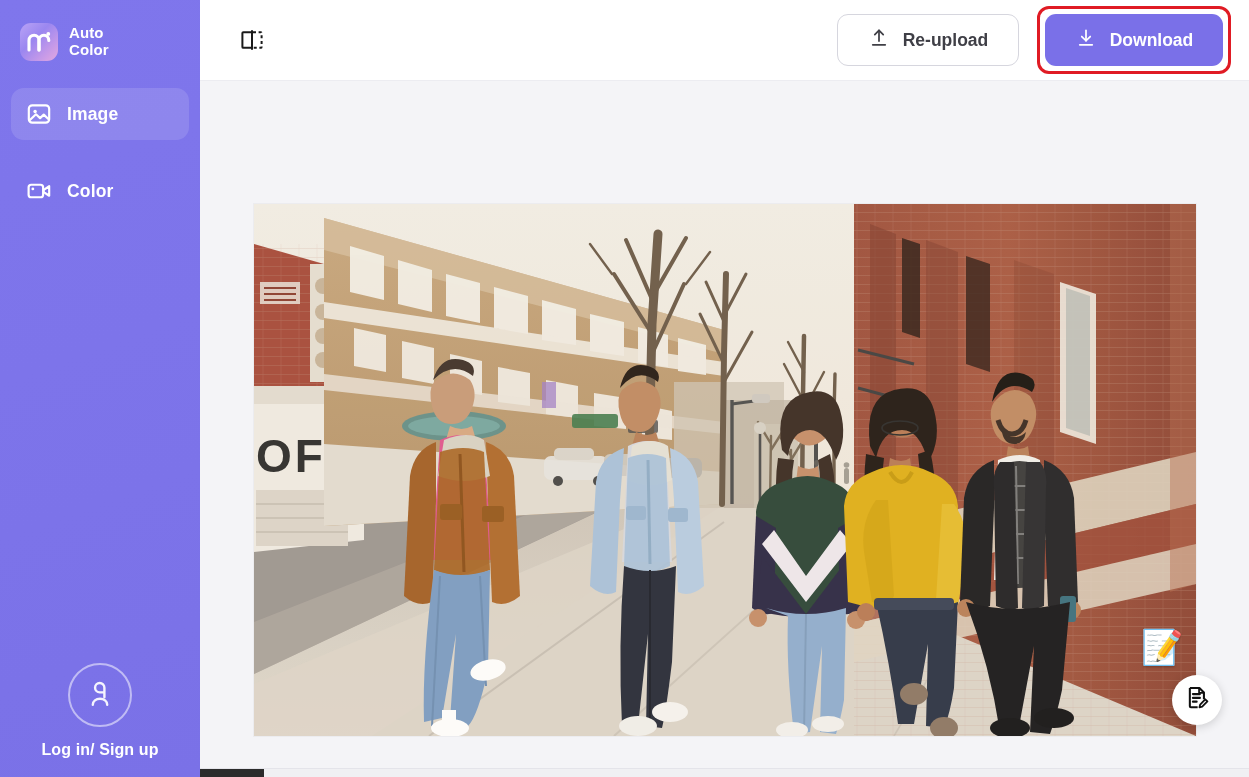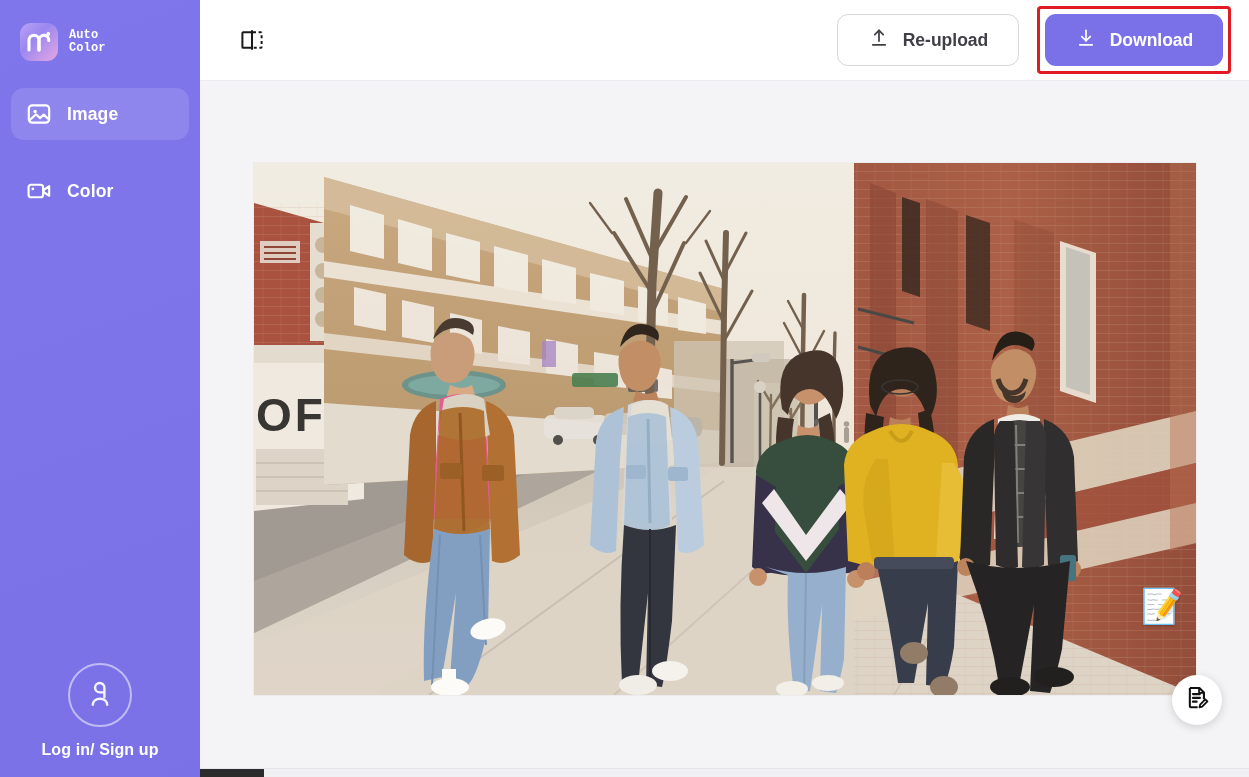--- a/index.html
+++ b/index.html
@@ -43,26 +43,25 @@
     width: 38px; height: 38px;
     border-radius: 11px;
     background: linear-gradient(135deg, #b9a3f6 0%, #9b87f0 40%, #c79ae8 75%, #e2a8e0 100%);
     position: relative;
     flex: 0 0 38px;
     display: flex; align-items: center; justify-content: center;
   }
   .brand-logo svg { display:block; }
   .brand-text {
     color: #ffffff;
-    font-size: 12px;
+    font-size: 15px;
     font-weight: 700;
     line-height: 1.12;
     letter-spacing: 0.1px;
     white-space: pre-line;
-    font-family: Liberation Mono, monospace;
   }
 
   .nav { display: flex; flex-direction: column; gap: 25px; padding: 0 11px; }
   .nav-item {
     display: flex;
     align-items: center;
     gap: 14px;
     height: 52px;
     padding: 0 0 0 14px;
     border-radius: 13px;
@@ -98,20 +97,21 @@
 
   
   #main {
     position: relative;
     flex: 1 1 auto;
     height: 777px;
     display: flex;
     flex-direction: column;
     background: #f4f4f7;
     overflow: hidden;
+    gap: 41px;
   }
 
   
   #topbar {
     position: relative;
     height: 81px;
     flex: 0 0 81px;
     background: #ffffff;
     border-bottom: 1px solid #ececf1;
     display: flex;
@@ -150,21 +150,21 @@
   .btn-primary {
     min-width: 178px;
     padding: 0 22px;
     background: #7a70e8;
     border: none;
     color: #ffffff;
     font-size: 17.5px;
   }
   .highlight-wrap {
     border: 3px solid #e01b24;
-    border-radius: 4px;
+    border-radius: 12px;
     padding: 5px;
     display: inline-flex;
   }
 
   
   #canvas {
     position: relative;
     flex: 1 1 auto;
     background: #f4f4f7;
     display: flex;

